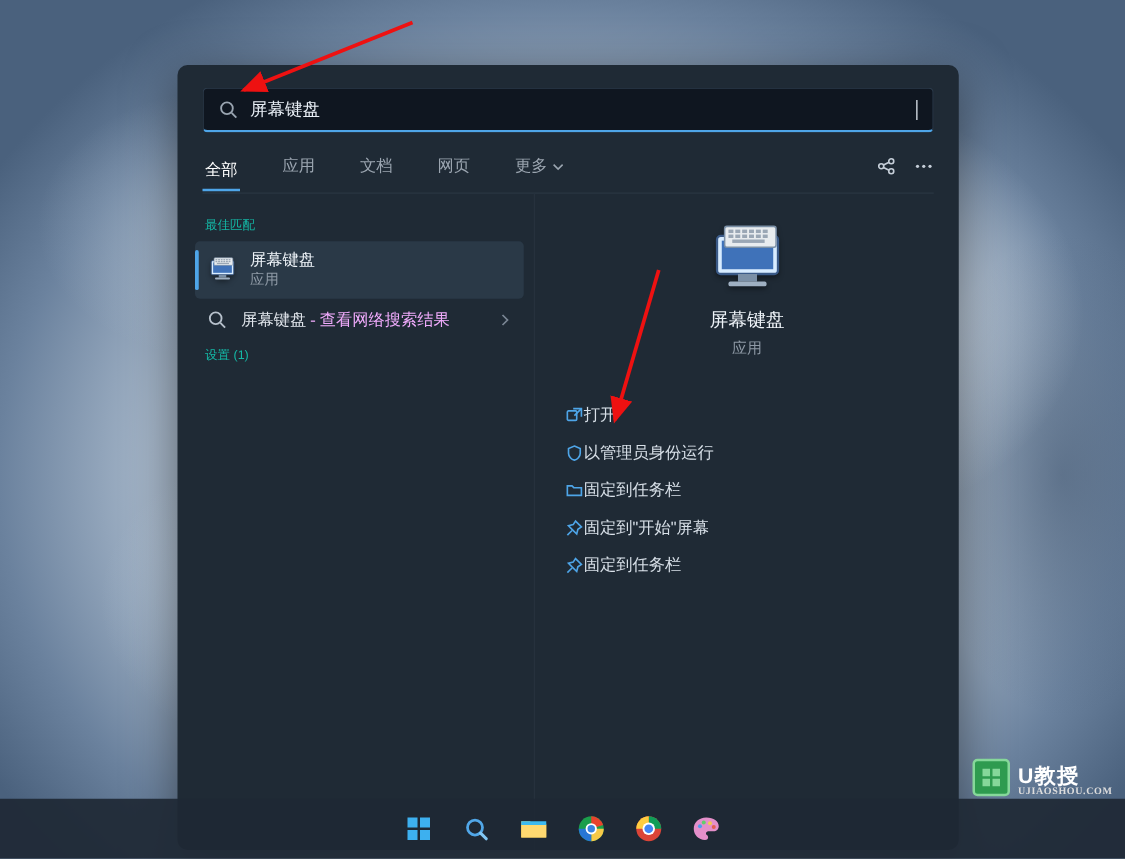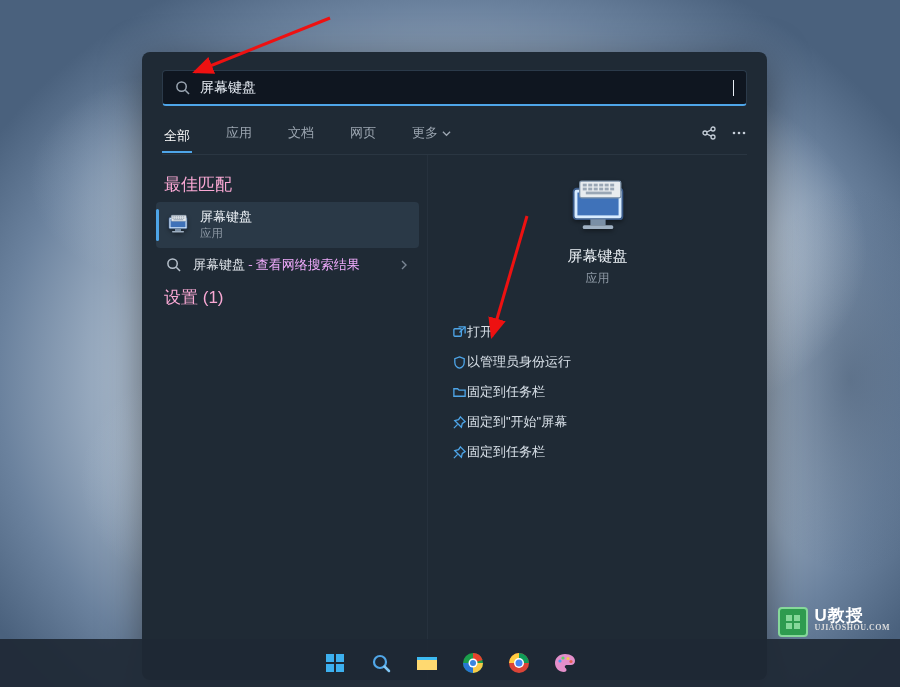--- a/index.html
+++ b/index.html
@@ -21,21 +21,21 @@
 .tab { cursor: pointer; padding: 4px 2px; }
 .tab.active { color: #fff; border-bottom: 2px solid #4ea5e8; margin-bottom: -9px; padding-bottom: 6px; }
 .tabs-spacer { flex: 1; }
 .tabs-icons { display: flex; gap: 14px; align-items: center; }
 .tabs-icons svg { cursor: pointer; }
 
 .body-split { flex: 1; display: flex; min-height: 0; }
 .left-col { width: 285px; padding: 14px 8px 0 14px; font-size: 13px; }
 .right-col { flex: 1; border-left: 1px solid #26313d; padding: 20px 18px 0; display: flex; flex-direction: column; align-items: center; }
 
-.section-label { color: #f9a8d4; font-size: 17px; padding: 4px 8px 6px; }
+.section-label { color: #14b8a6; font-size: 10px; padding: 4px 8px 6px; }
 .result-item { display: flex; align-items: center; gap: 10px; padding: 7px 10px; border-radius: 4px; cursor: pointer; }
 .result-item.selected { background: #2a3947; position: relative; }
 .result-item.selected::before { content: ""; position: absolute; left: 0; top: 7px; bottom: 7px; width: 3px; background: #4ea5e8; border-radius: 2px; }
 .result-icon { width: 24px; height: 24px; flex-shrink: 0; }
 .result-text { display: flex; flex-direction: column; line-height: 1.3; }
 .result-title { color: #eef3f8; font-size: 13px; }
 .result-sub { color: #8f9aa6; font-size: 11.5px; }
 .web-row { display: flex; align-items: center; justify-content: space-between; padding: 8px 10px; cursor: pointer; border-radius: 4px; }
 .web-left { display: flex; align-items: center; gap: 12px; }
 .web-text .dim { color: #f0abfc; font-family: Liberation Serif, serif; }
@@ -47,21 +47,21 @@
 .actions { width: 100%; margin-top: 30px; display: flex; flex-direction: column; }
 .action { display: flex; align-items: center; padding: 6px 6px; font-size: 13px; color: #d8e0e8; cursor: pointer; border-radius: 4px; }
 .action svg { width: 15px; height: 15px; flex-shrink: 0; }
 
 .arrow { position: absolute; pointer-events: none; }
 .arrow svg { overflow: visible; }
 
 .taskbar { position: absolute; left: 0; right: 0; bottom: 0; height: 48px; background: rgba(30,40,52,0.92); display: flex; align-items: center; justify-content: center; gap: 6px; }
 .tb-item { width: 40px; height: 40px; border-radius: 4px; display: flex; align-items: center; justify-content: center; cursor: pointer; }
 
-.watermark { position: absolute; right: 10px; bottom: 50px; display: flex; align-items: flex-start; gap: 6px; color: #fff; font-weight: bold; margin-top: 24px; }
+.watermark { position: absolute; right: 10px; bottom: 50px; display: flex; align-items: flex-end; gap: 6px; color: #fff; font-weight: bold; margin-top: 24px; }
 .watermark-badge { width: 30px; height: 30px; background: #2e9b4f; border: 2px solid #86d89a; border-radius: 4px; display: flex; align-items: center; justify-content: center; }
 .watermark-text { display: flex; flex-direction: column; line-height: 1; }
 .watermark-text .t1 { font-size: 17px; letter-spacing: 1px; }
 .watermark-text .t2 { font-size: 8px; color: #ddd; letter-spacing: 0.5px; font-family: Liberation Serif, serif; }
 
 .monitor-svg { filter: drop-shadow(0 2px 2px rgba(0,0,0,0.4)); }
 </style>
 </head>
 <body>
 

